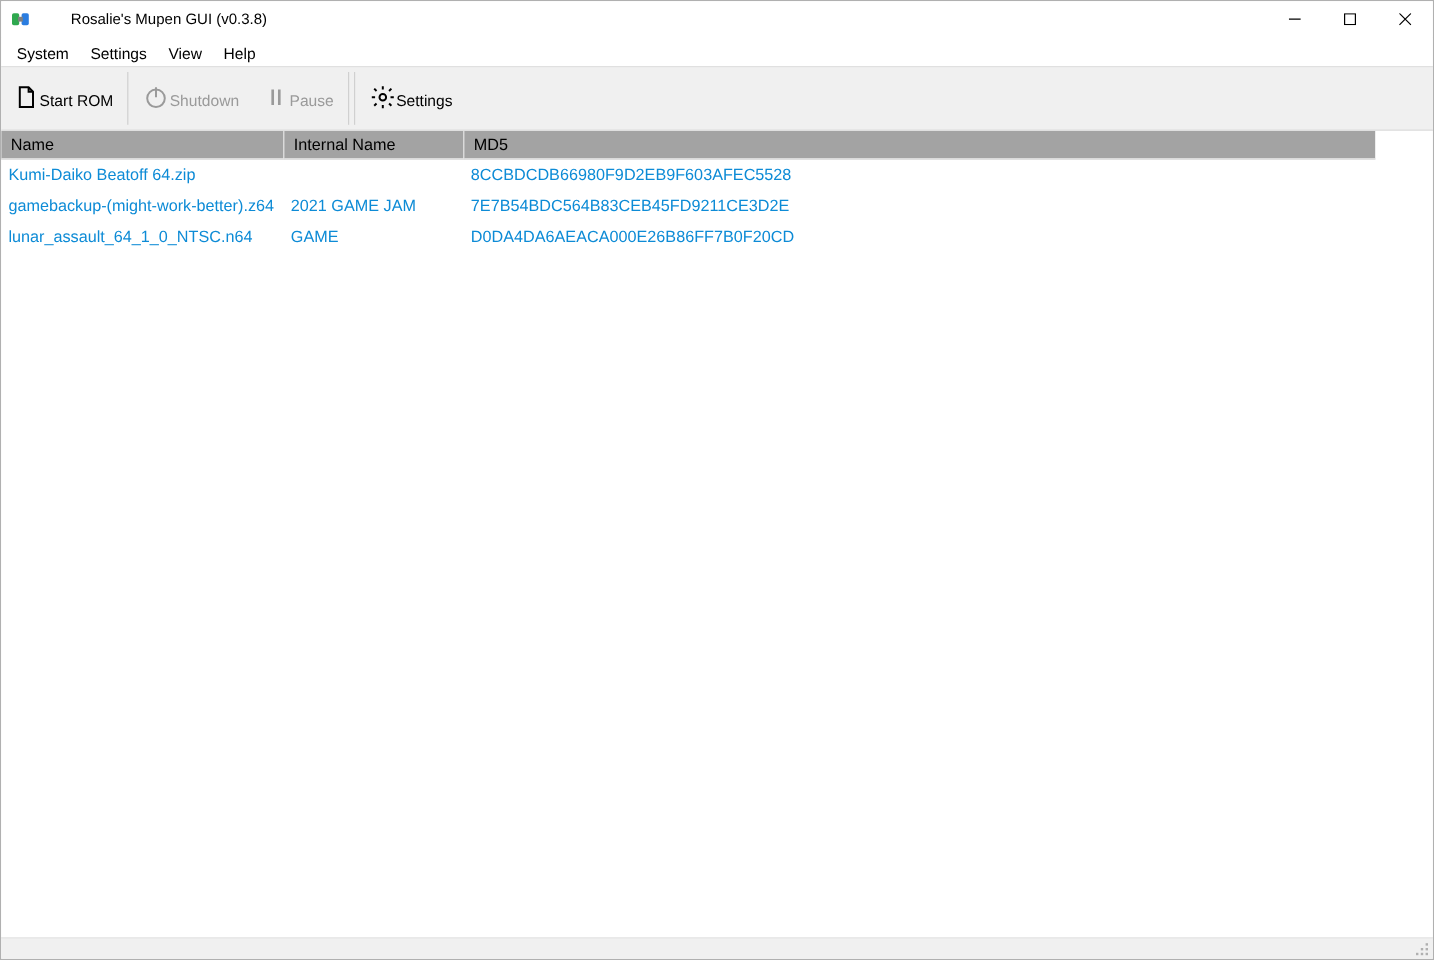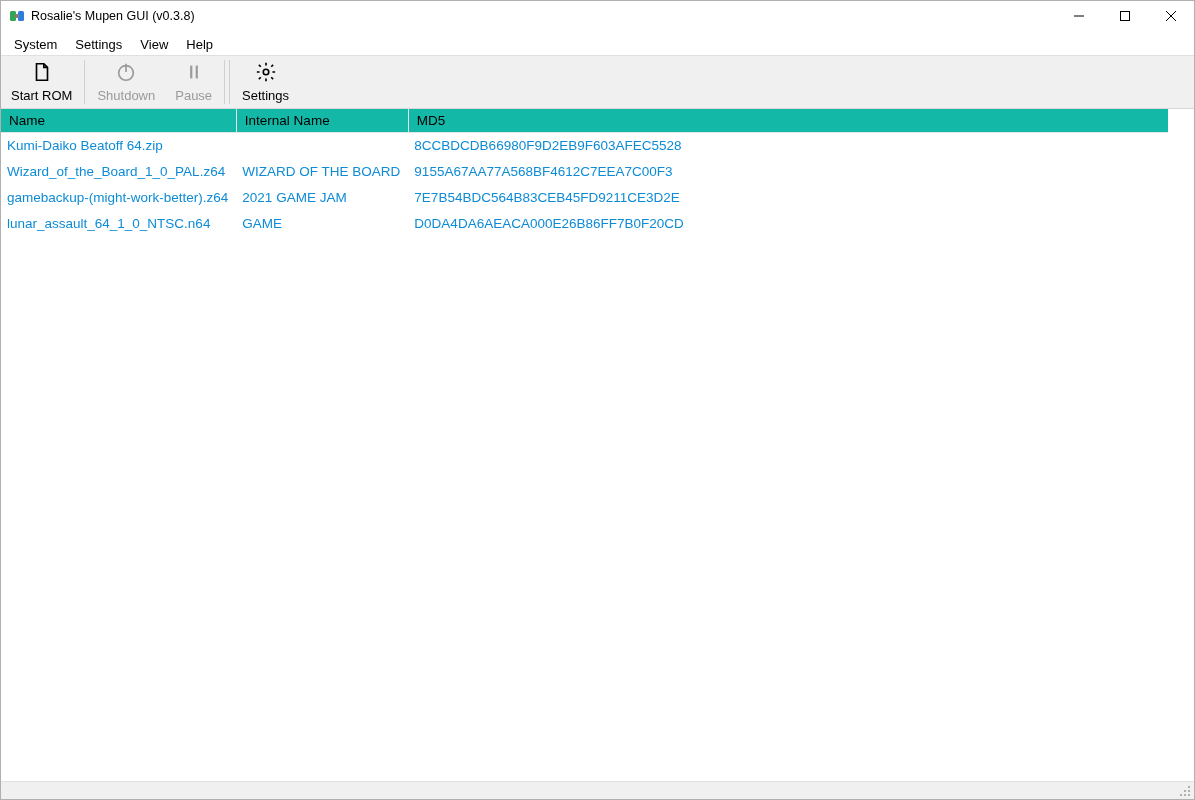--- a/index.html
+++ b/index.html
@@ -1,40 +1,40 @@
 <!DOCTYPE html>
 <html><head>
 <meta charset="utf-8">
 <style>
   * { box-sizing: border-box; margin: 0; padding: 0; }
   html, body { width: 1195px; height: 800px; font-family: "Segoe UI", Arial, sans-serif; font-size: 13px; color: #000; background: #fff; overflow: hidden; }
   .window { width: 1195px; height: 800px; border: 1px solid #b0b0b0; display: flex; flex-direction: column; background: #fff; }
   
   .titlebar { height: 30px; display: flex; align-items: center; background: #fff; }
   .titlebar .icon { width: 16px; height: 16px; margin: 0 6px 0 8px; }
-  .titlebar .title { flex: 0 0 auto; font-size: 12.5px; color: #000; }
+  .titlebar .title { flex: 0 0 auto; font-size: 12.5px; color: #000; margin-left: 28px; }
   .titlebar .spacer { flex: 1; }
   .winbtn { width: 46px; height: 30px; display: flex; align-items: center; justify-content: center; }
   .winbtn svg { display: block; }
   
   .menubar { height: 24px; display: flex; align-items: flex-end; padding: 0 4px; background: #fff; }
   .menuitem { padding: 3px 9px; font-size: 13px; cursor: default; }
   
   .toolbar { height: 54px; background: #f0f0f0; border-top: 1px solid #e0e0e0; border-bottom: 1px solid #d8d8d8; display: flex; align-items: stretch; }
   .tbgroup { display: flex; align-items: stretch; }
   .tbsep { width: 1px; background: #d0d0d0; margin: 4px 2px; }
-  .tbbtn { display: flex; flex-direction: column; align-items: center; justify-content: center; padding: 2px 10px 2px 10px; min-width: 54px; cursor: default; }
+  .tbbtn { display: flex; flex-direction: row; align-items: center; justify-content: center; padding: 2px 10px 2px 10px; min-width: 54px; cursor: default; }
   .tbbtn .lbl { font-size: 13px; margin-top: 2px; }
   .tbbtn.disabled { color: #9a9a9a; }
   .tbbtn.disabled svg { stroke: #9a9a9a; fill: none; }
   .tbbtn svg { stroke: #000; fill: none; }
   
   .table-wrap { flex: 1; overflow: auto; background: #fff; position: relative; }
   table { border-collapse: collapse; width: auto; }
-  thead th { text-align: left; font-weight: 400; font-size: 13.5px; padding: 4px 8px; border-right: 1px solid #e4e4e4; border-bottom: 1px solid #e4e4e4; background: #14b8a6; color: #000; white-space: nowrap; }
+  thead th { text-align: left; font-weight: 400; font-size: 13.5px; padding: 4px 8px; border-right: 1px solid #e4e4e4; border-bottom: 1px solid #e4e4e4; background: #a3a3a3; color: #000; white-space: nowrap; }
   thead th:last-child { border-right: none; }
   tbody td { padding: 5px 8px 5px 6px; font-size: 13.5px; color: #0d8bd6; white-space: nowrap; vertical-align: middle; }
   tbody tr { height: 26px; margin-top: 46px; }
   
   .col-name   { width: 232px; }
   .col-iname  { width: 150px; }
   .col-md5    { width: 760px; }
   
   .statusbar { height: 18px; background: #f0f0f0; border-top: 1px solid #e0e0e0; display:flex; justify-content:flex-end; align-items:center; }
   .grip { width: 14px; height: 14px; margin-right: 2px; position: relative; }
@@ -142,25 +142,20 @@
           <th>MD5</th>
         </tr>
       </thead>
       <tbody id="rows">
           <tr>
             <td>Kumi-Daiko Beatoff 64.zip</td>
             <td></td>
             <td>8CCBDCDB66980F9D2EB9F603AFEC5528</td>
           </tr>
           <tr>
-            <td>Wizard_of_the_Board_1_0_PAL.z64</td>
-            <td>WIZARD OF THE BOARD</td>
-            <td>9155A67AA77A568BF4612C7EEA7C00F3</td>
-          </tr>
-          <tr>
             <td>gamebackup-(might-work-better).z64</td>
             <td>2021 GAME JAM</td>
             <td>7E7B54BDC564B83CEB45FD9211CE3D2E</td>
           </tr>
           <tr>
             <td>lunar_assault_64_1_0_NTSC.n64</td>
             <td>GAME</td>
             <td>D0DA4DA6AEACA000E26B86FF7B0F20CD</td>
           </tr>
         </tbody>

